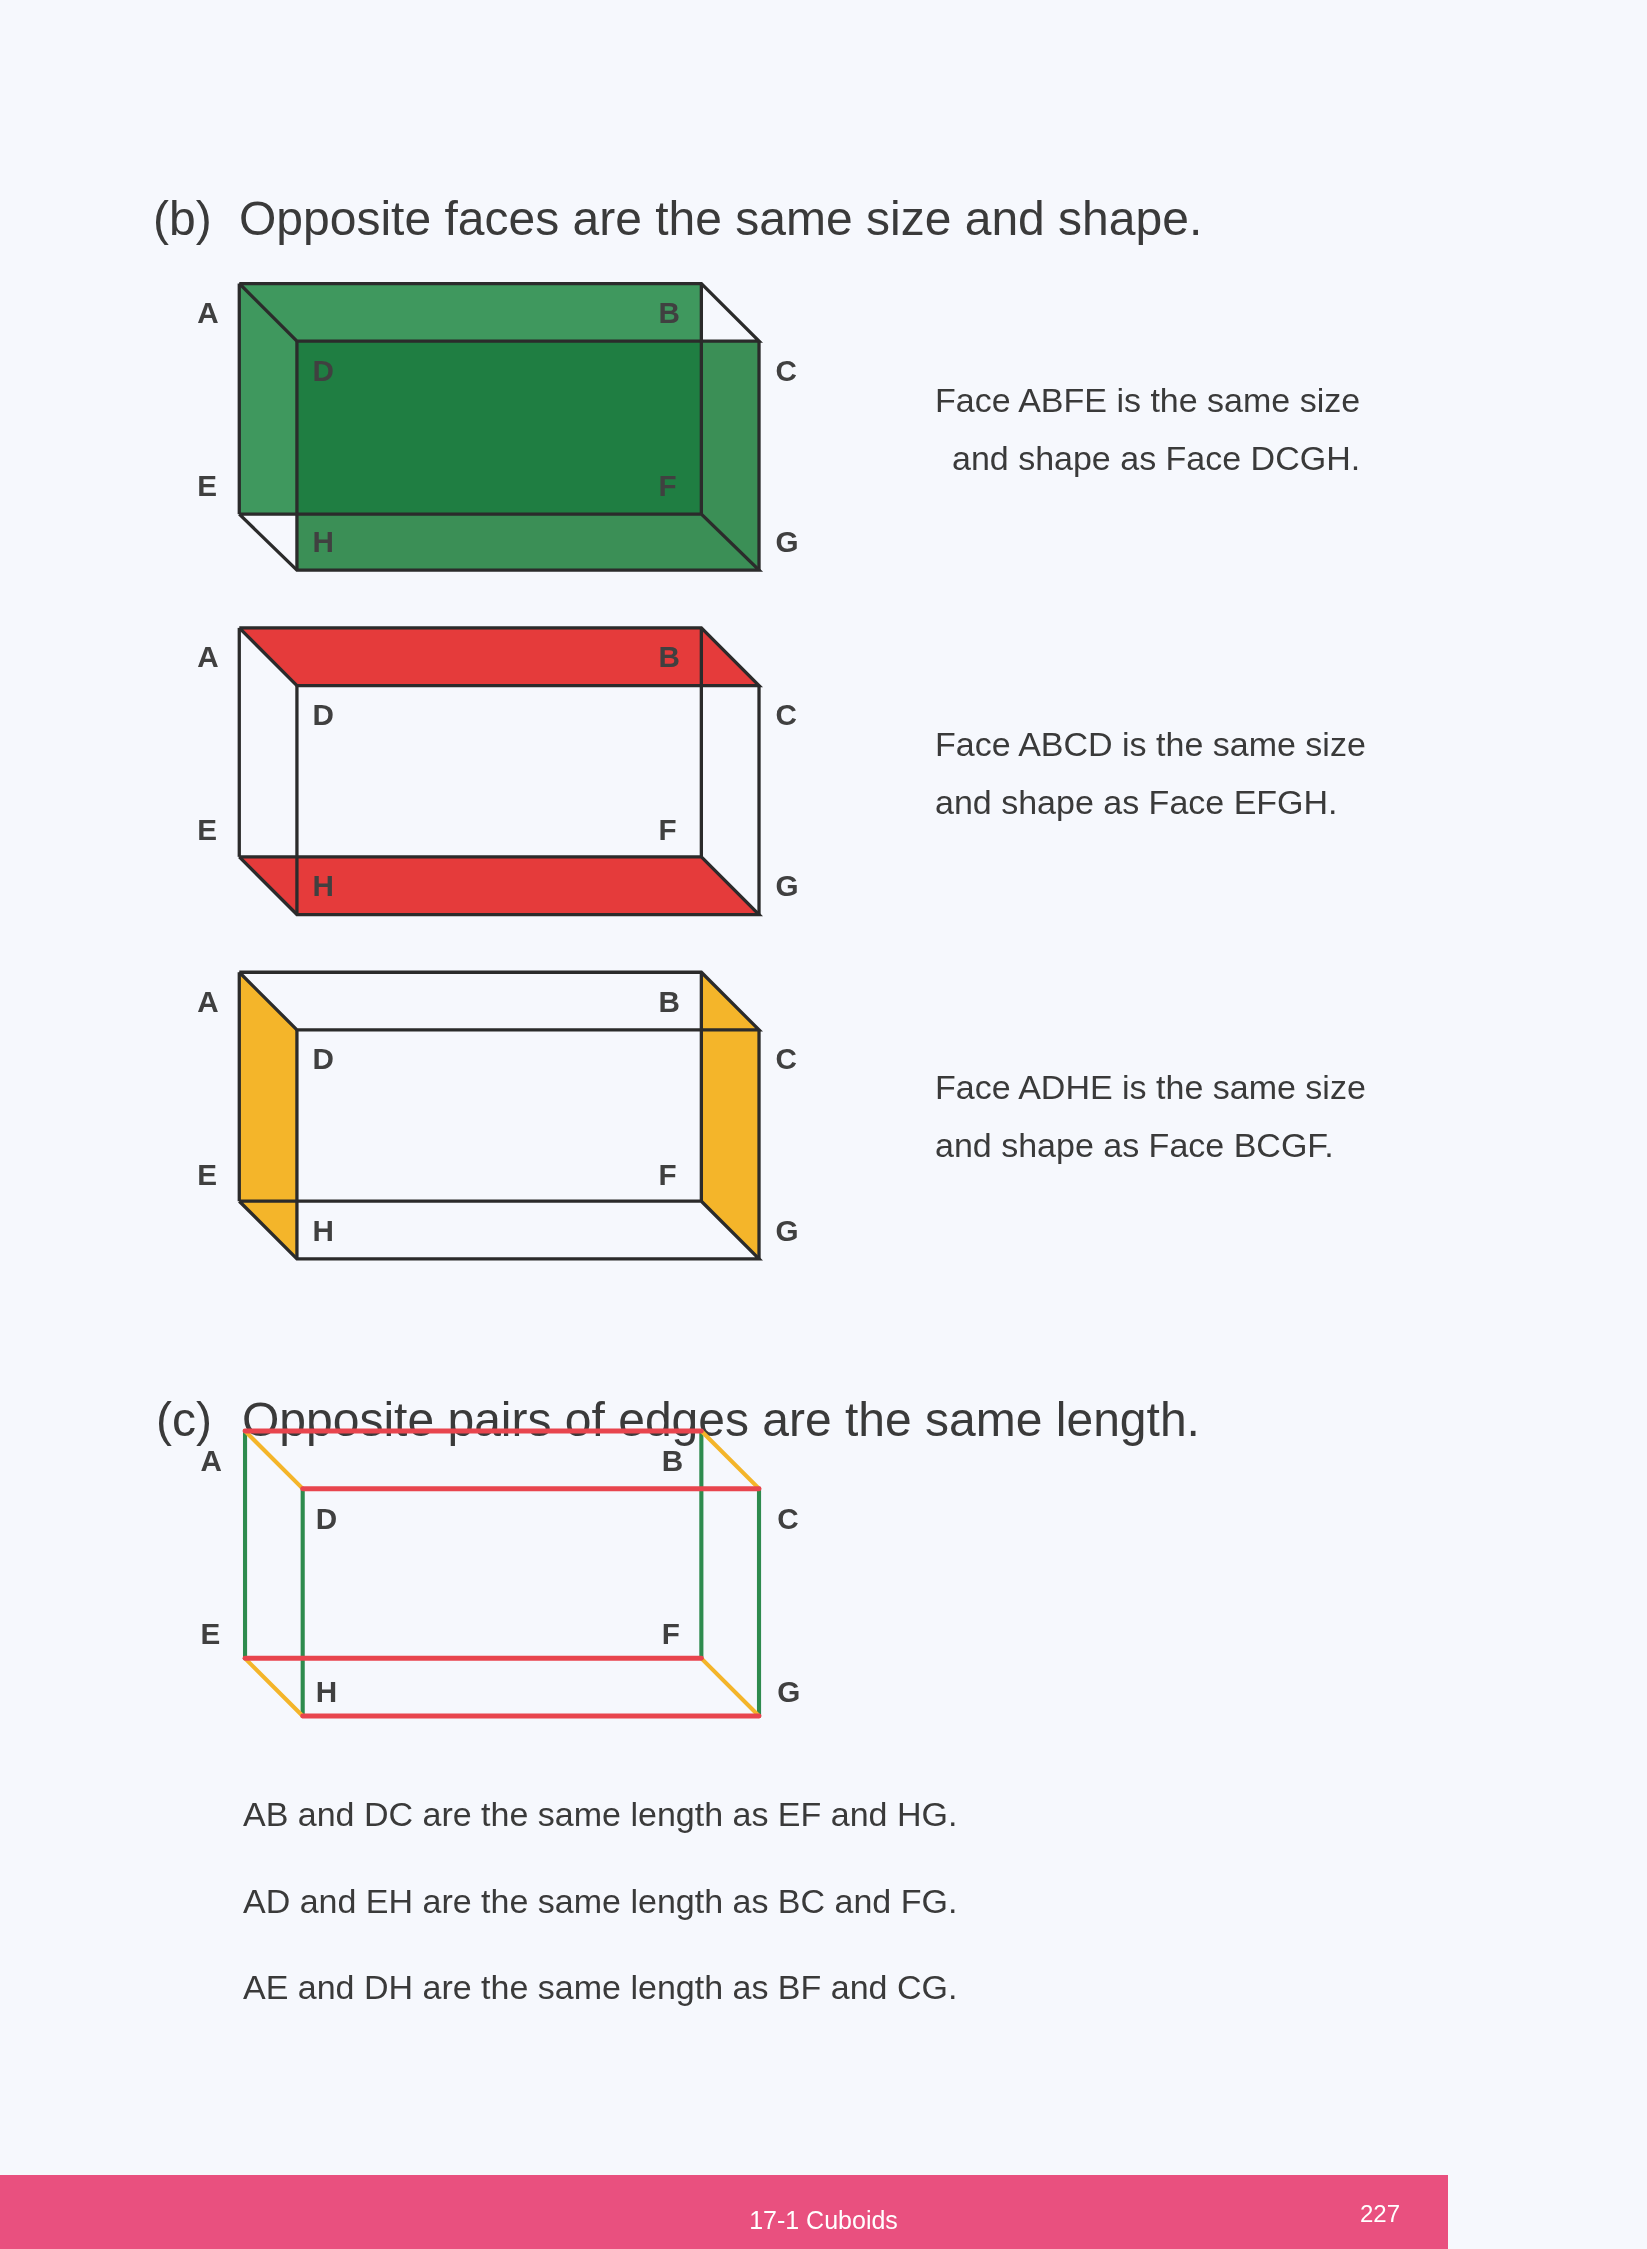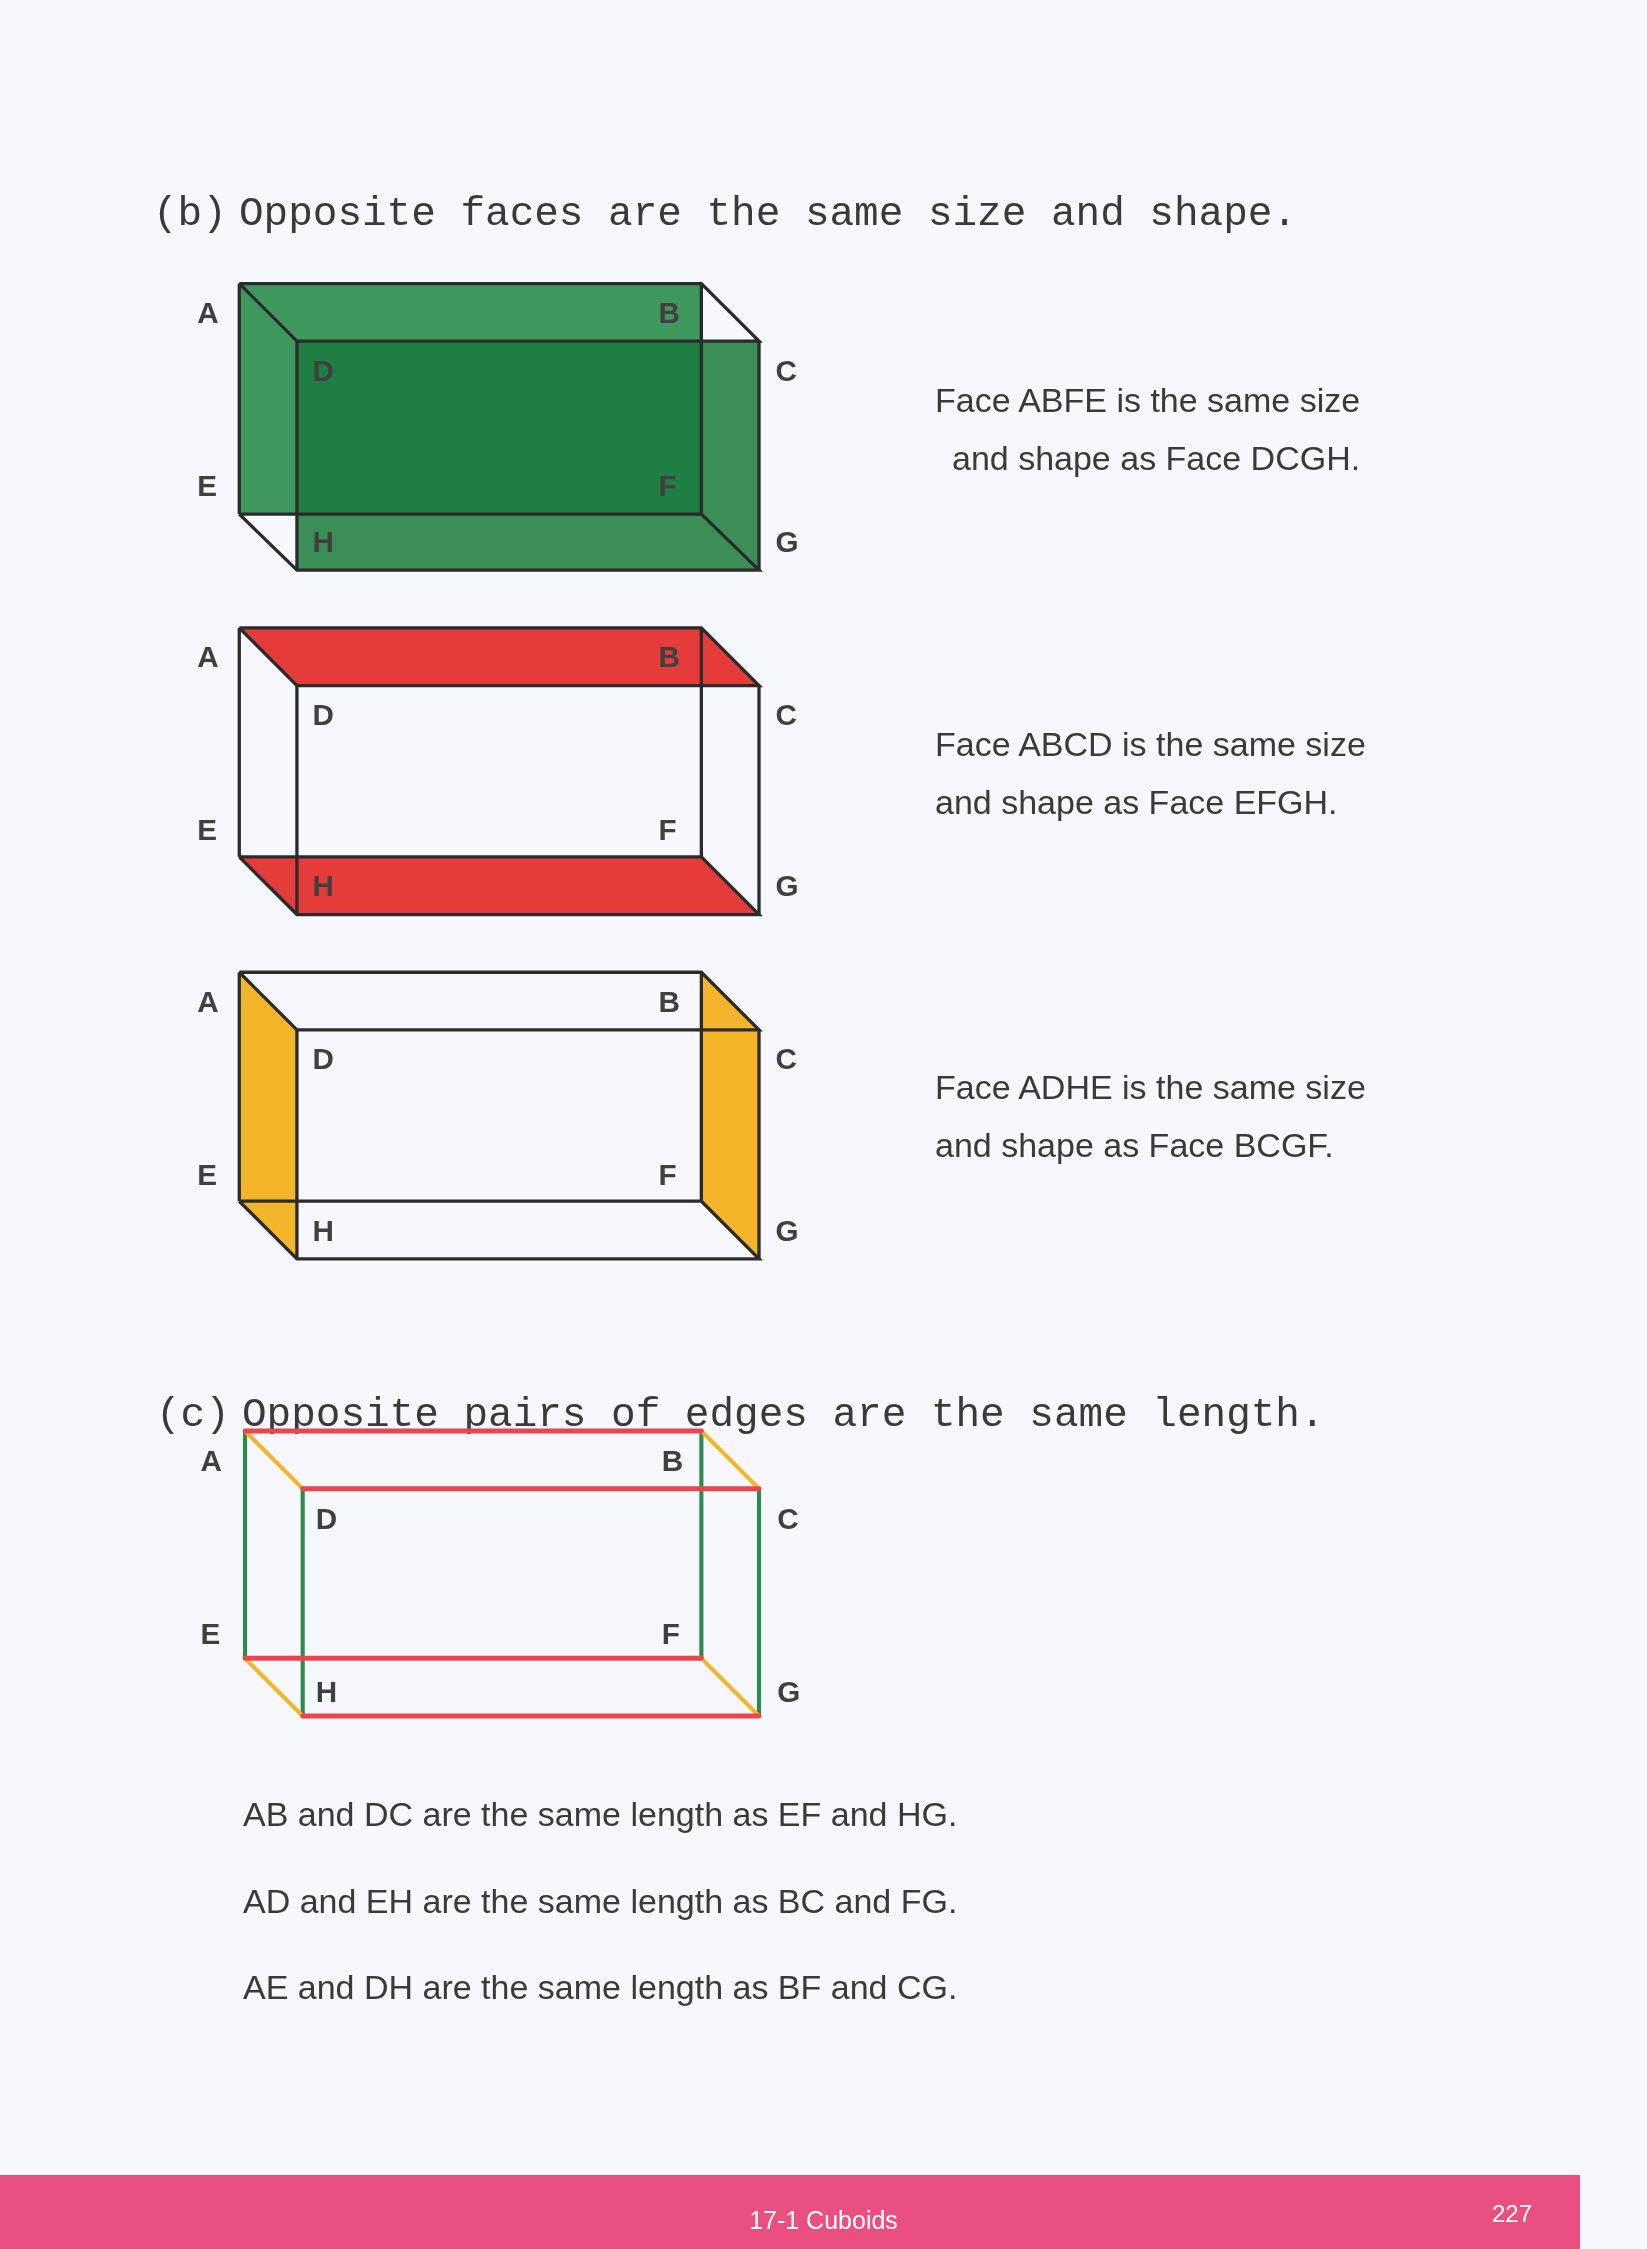--- a/index.html
+++ b/index.html
@@ -1,23 +1,23 @@
 <!DOCTYPE html>
 <html style="font-size:13px"><head>
 <meta charset="utf-8">
 <style>
   html,body{margin:0;padding:0;}
   body{width:1647px;height:2250px;background:#f6f8fd;position:relative;overflow:hidden;font-family:"Liberation Sans",sans-serif;color:#3d3d3d;}
-  .heading{position:absolute;font-size:41px;color:#3a3a3a;white-space:nowrap;font-family:Liberation Mono, monospace;}
+  .heading{position:absolute;font-size:48px;color:#3a3a3a;white-space:nowrap;}
   .heading .lbl{display:inline-block;width:86px;}
   .desc{position:absolute;font-size:34px;line-height:58px;color:#3a3a3a;white-space:nowrap;}
   .fig{position:absolute;left:189px;width:659px;}
   .fig svg{display:block;}
   .stmt{position:absolute;left:243px;font-size:34px;color:#3a3a3a;white-space:nowrap;}
-  .footer{position:absolute;left:0;top:2175px;width:1580px;height:75px;background:#e9507f;}
+  .footer{position:absolute;left:0;top:2175px;width:1448px;height:75px;background:#e9507f;}
   .footer .chap{position:absolute;left:0;width:1647px;text-align:center;top:31px;font-size:25px;color:#fff;}
   .footer .pg{position:absolute;right:48px;top:25px;font-size:24px;color:#fff;}
   .vlabel{font-family:"Liberation Sans",sans-serif;font-weight:bold;font-size:36px;fill:#404040;}
 </style>
 </head>
 <body>
 
 <div class="heading" style="left:153px;top:191px;">
   <span class="lbl">(b)</span><span>Opposite faces are the same size and shape.</span>
 </div>

